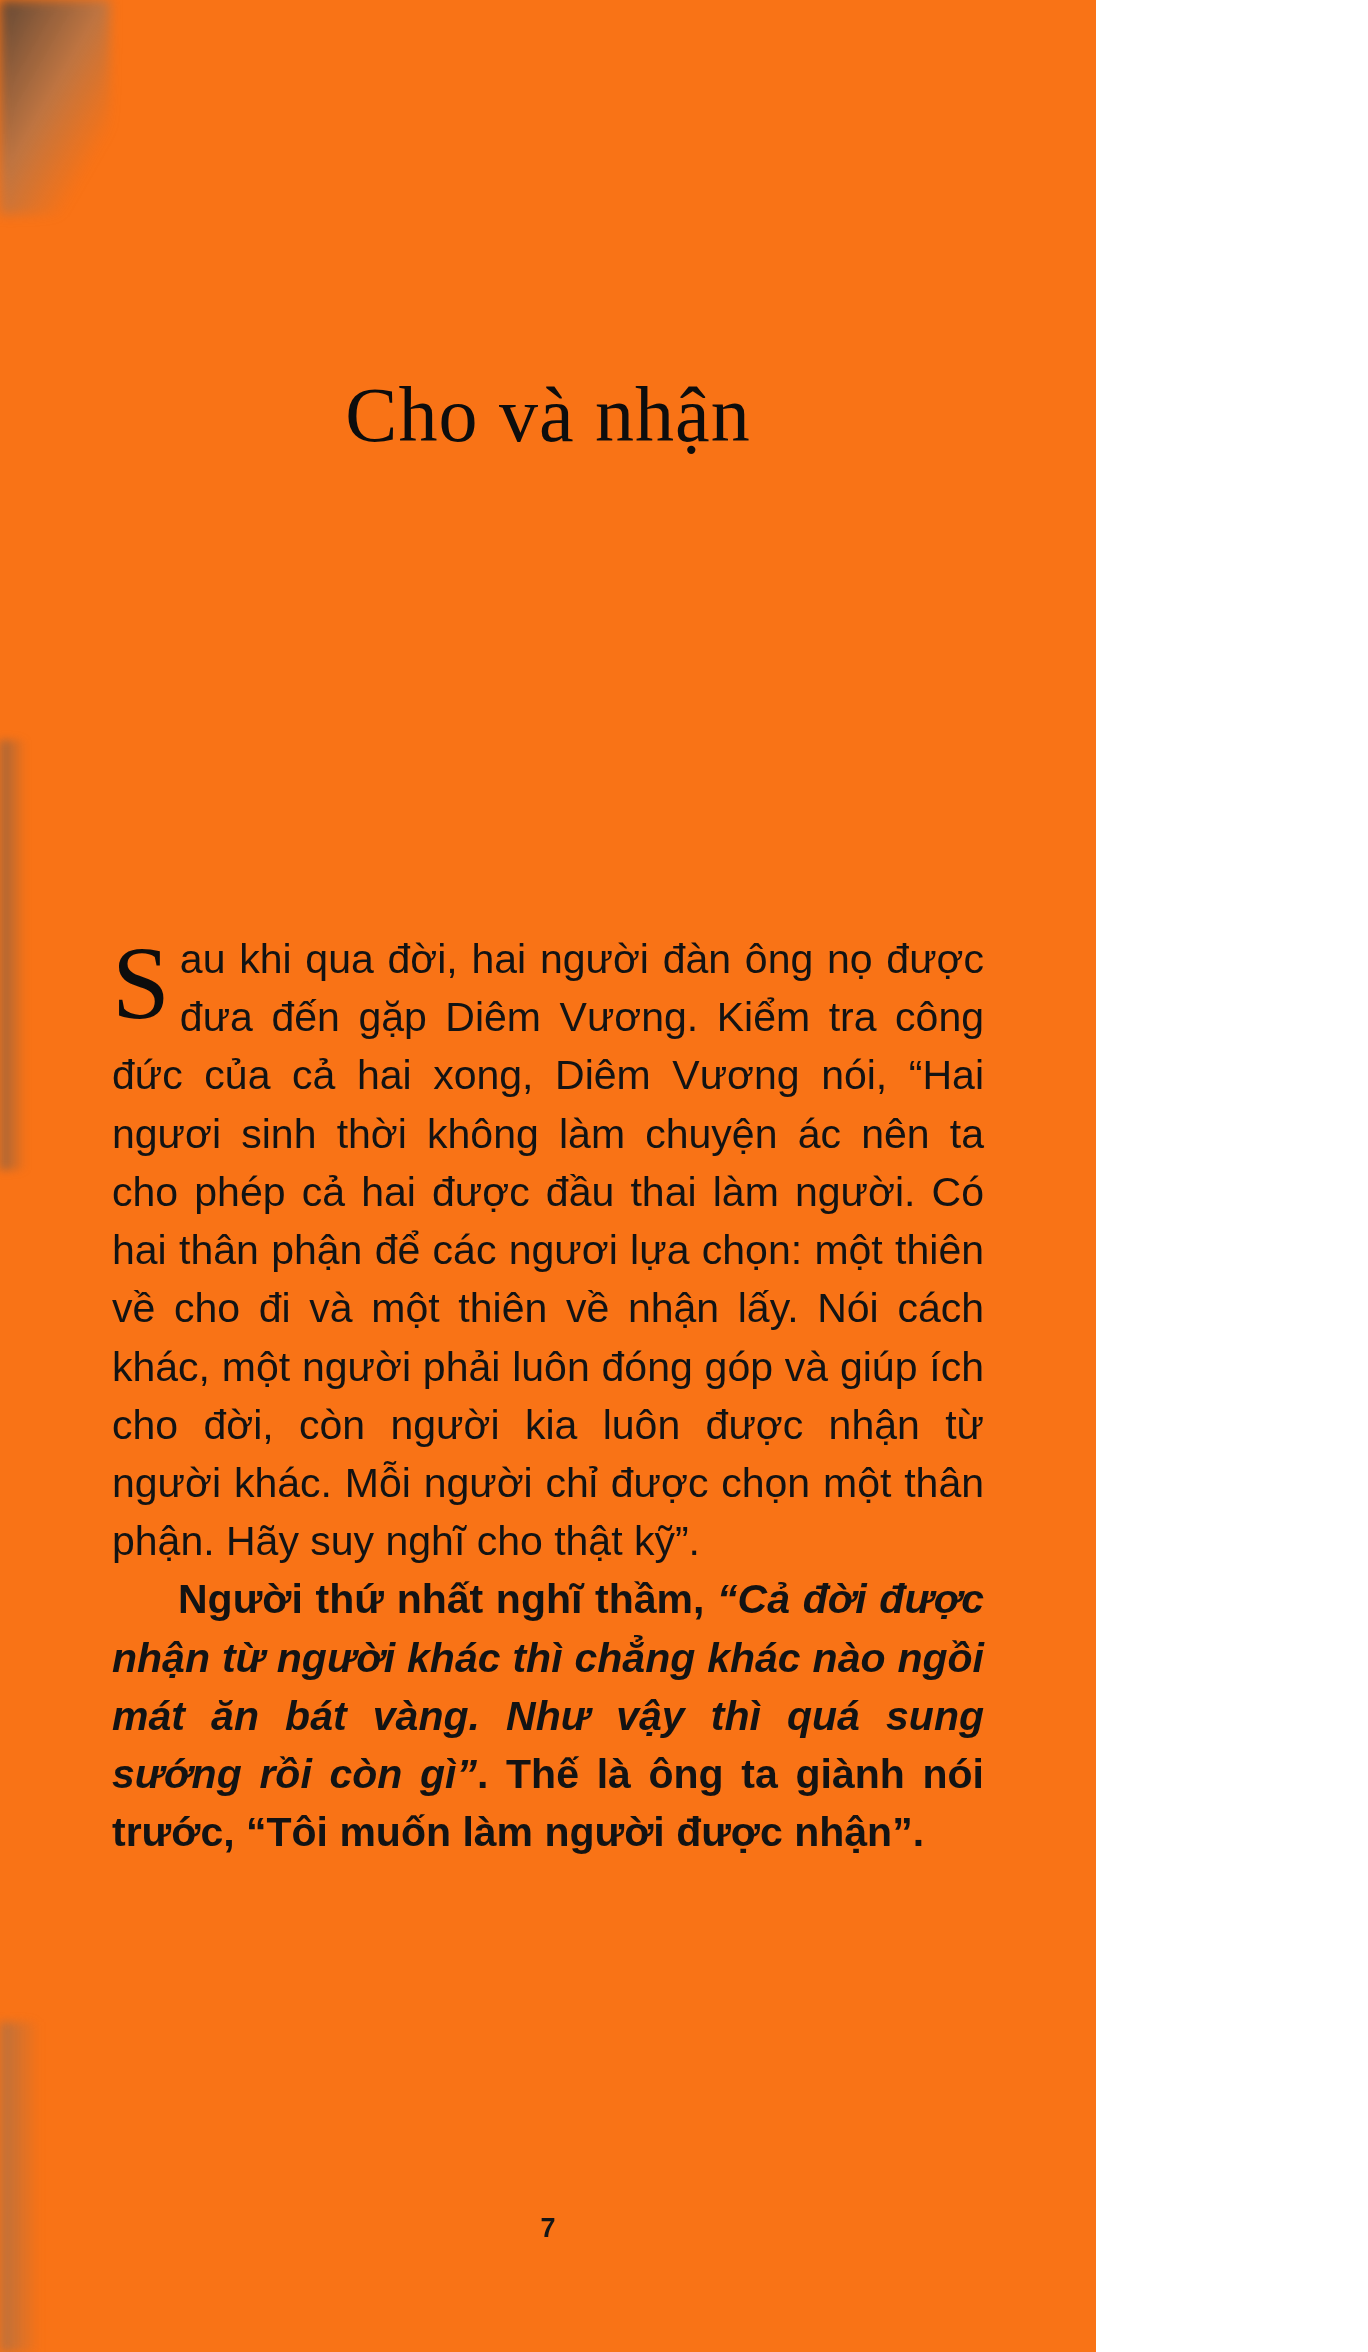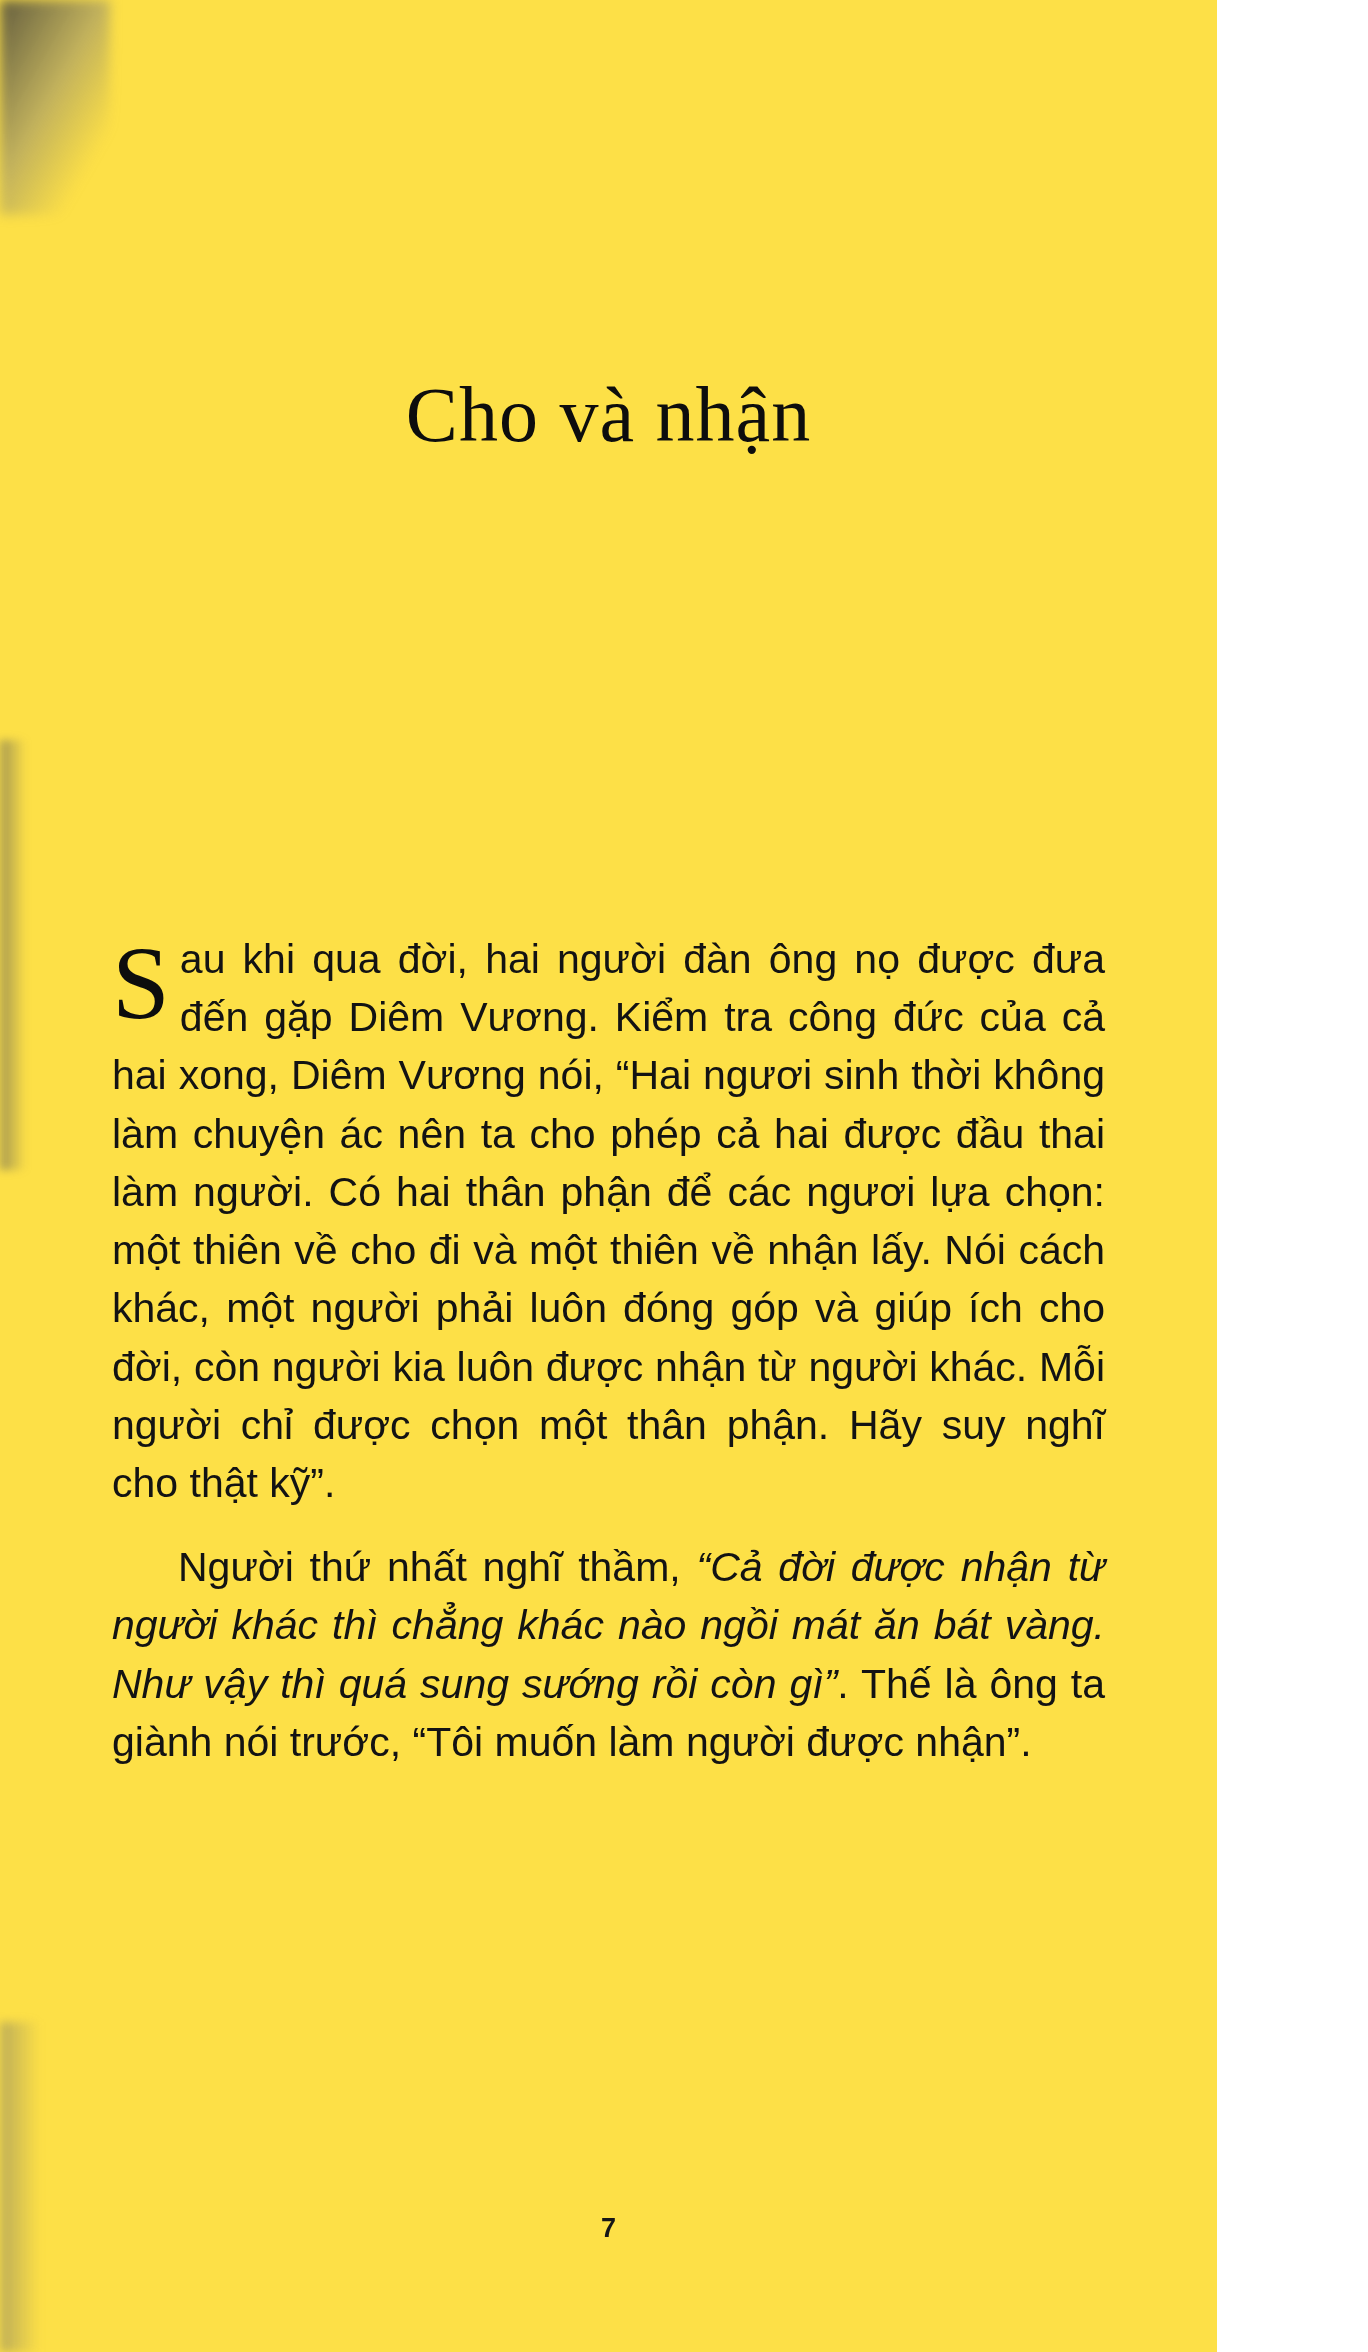--- a/index.html
+++ b/index.html
@@ -2,23 +2,23 @@
 <html><head>
 <meta charset="utf-8">
 <style>
   html, body {
     margin: 0;
     padding: 0;
     background: #ffffff;
   }
   .page {
     position: relative;
-    width: 1217px;
+    width: 1096px;
     height: 2352px;
-    background: #fde047;
+    background: #f97316;
     overflow: hidden;
     font-family: "Liberation Serif", serif;
     color: #111111;
   }
 
   
   .scan-edge-top {
     position: absolute;
     left: 0;
     top: 0;
@@ -74,22 +74,22 @@
     font-size: 41px;
     line-height: 1.42;
     text-align: justify;
     text-justify: inter-word;
     font-family: "Liberation Sans", sans-serif;
     font-weight: 400;
     color: #131313;
   }
 
   p.para.second {
-    margin-top: 26px;
     text-indent: 66px;
+    font-weight: bold;
   }
 
   p.para.italic-run i {
     font-style: italic;
   }
 
   
   .dropcap {
     float: left;
     font-family: "Liberation Serif", serif;

